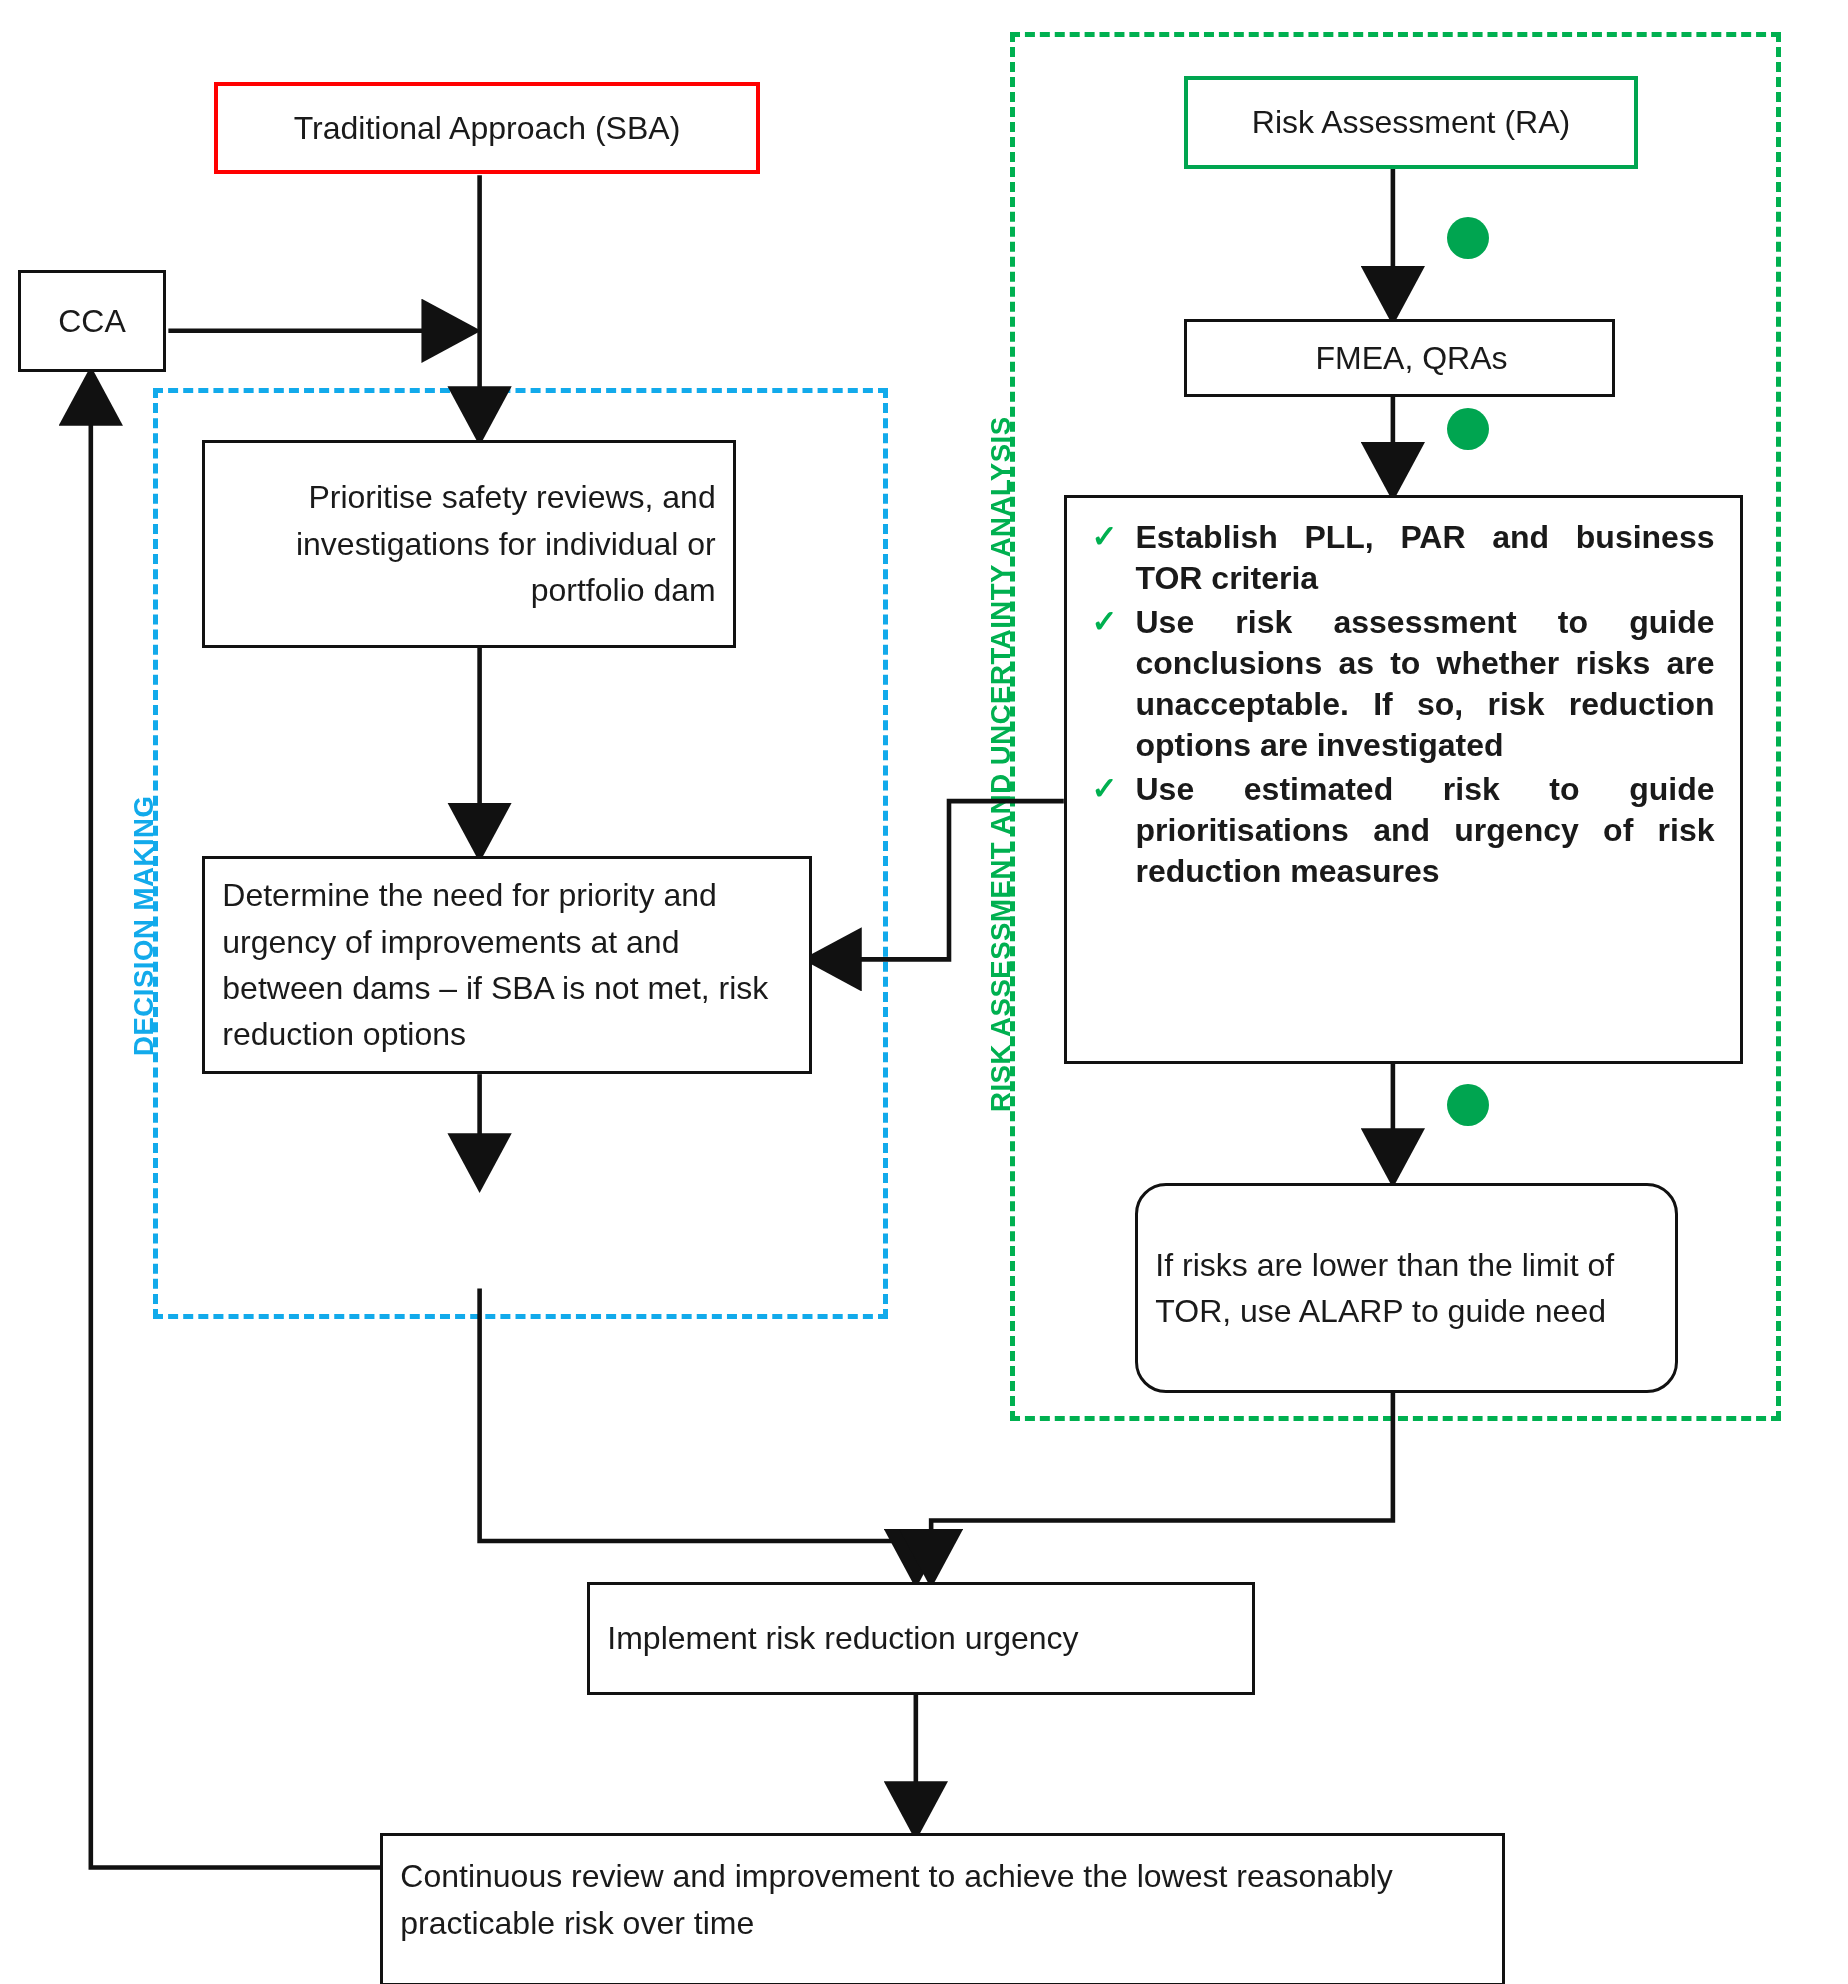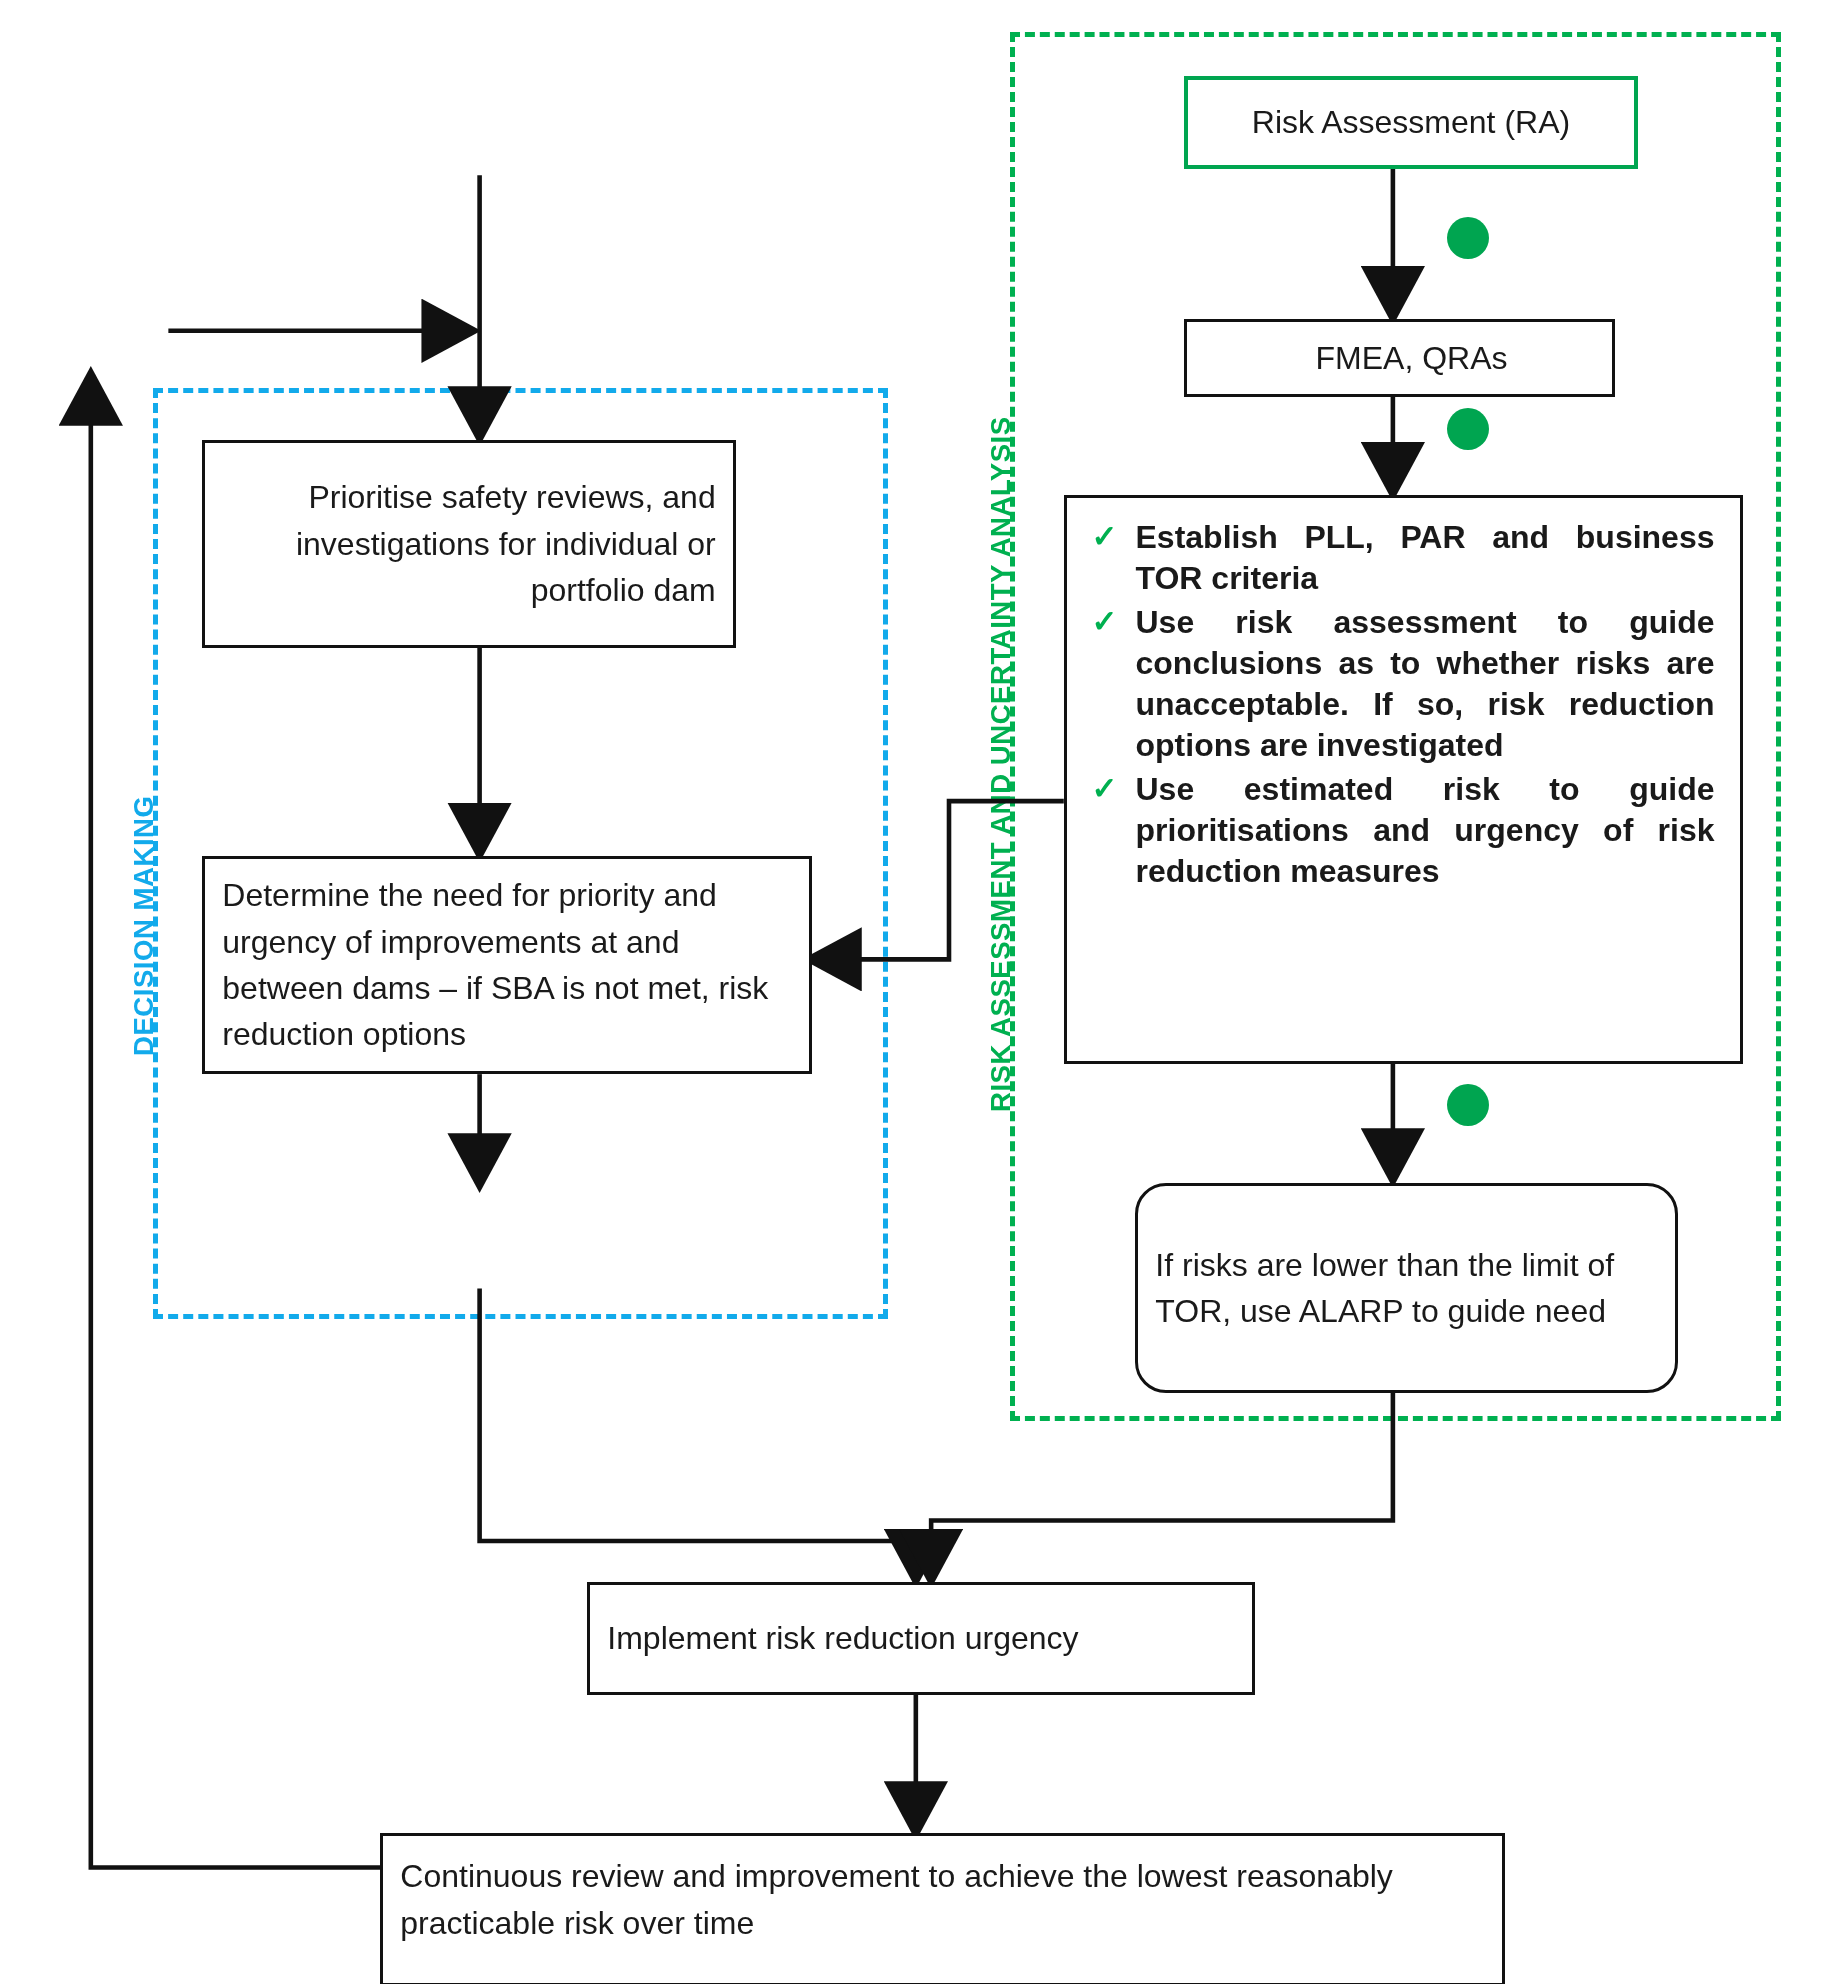--- a/index.html
+++ b/index.html
@@ -69,21 +69,27 @@
       <line x1="1795" y1="3320" x2="1795" y2="3590" marker-end="url(#ah)"></line>
 
       <polyline points="745,3660 178,3660 178,735" marker-end="url(#ah)"></polyline>
     </g>
   </svg>
 
   <div class="gdot" style="left:1447px;top:217px;width:42px;height:42px;"></div>
   <div class="gdot" style="left:1447px;top:408px;width:42px;height:42px;"></div>
   <div class="gdot" style="left:1447px;top:1084px;width:42px;height:42px;"></div>
 
+  <div class="node red center" style="left:214px;top:82px;width:546px;height:92px;">
+    <span class="txt">Traditional Approach (SBA)</span>
+  </div>
 
+  <div class="node center" style="left:18px;top:270px;width:148px;height:102px;">
+    <span class="txt">CCA</span>
+  </div>
 
   <div class="node" style="left:202px;top:440px;width:534px;height:208px;text-align:right;">
     <span class="txt">Prioritise safety reviews, and investigations for individual or portfolio dam</span>
   </div>
 
   <div class="node" style="left:202px;top:856px;width:610px;height:218px;">
     <span class="txt">Determine the need for priority and urgency of improvements at and between dams – if SBA is not met, risk reduction options</span>
   </div>
 
 

